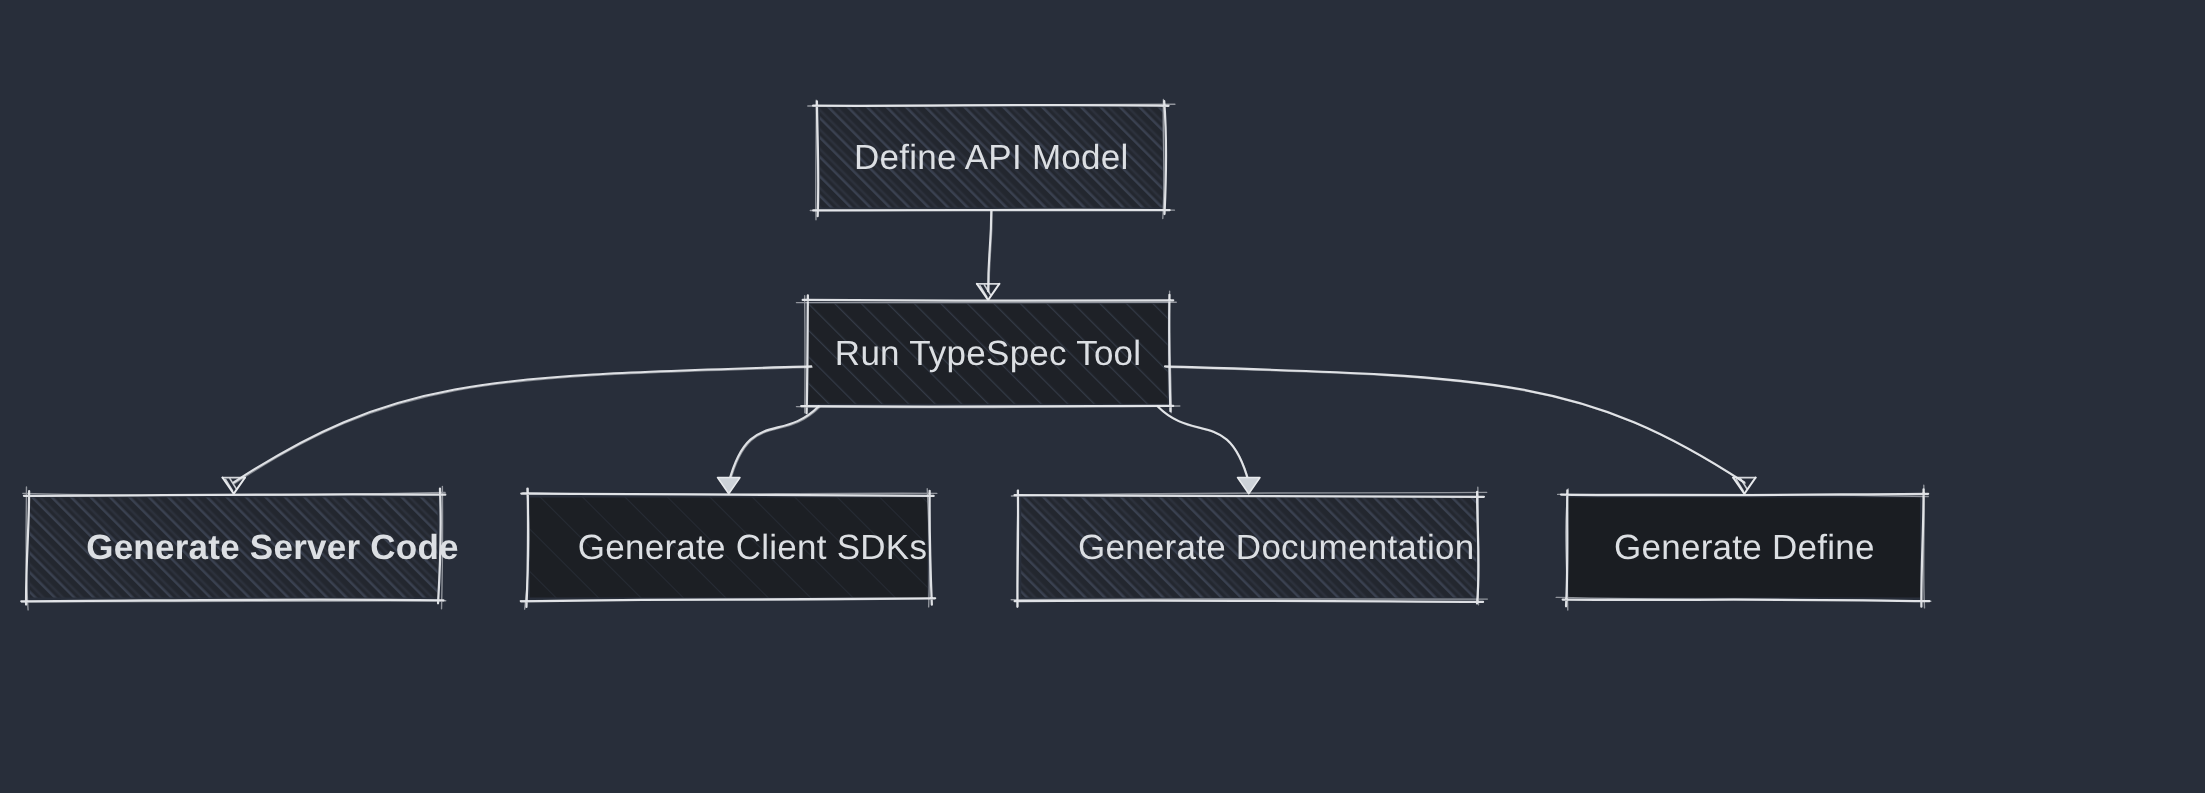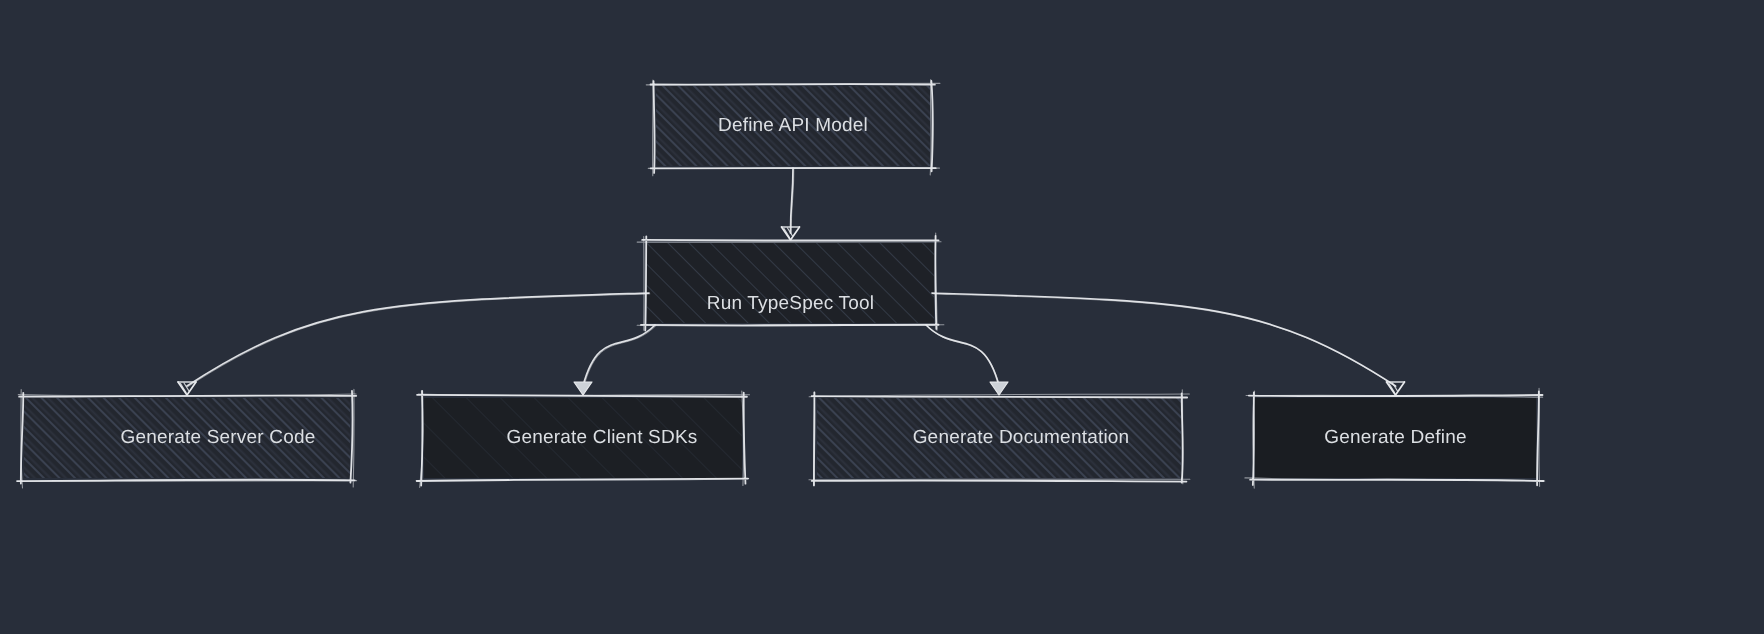--- a/index.html
+++ b/index.html
@@ -9,21 +9,21 @@
     background:#282e3a;
     font-family:"Liberation Sans","DejaVu Sans",sans-serif;
     overflow:hidden;
   }
   #stage{position:relative;width:1764px;height:634px;background:#282e3a;}
   #stage svg.layer{position:absolute;left:0;top:0;width:1764px;height:634px;overflow:visible;}
   .node-label{
     position:absolute;
     display:flex;align-items:center;justify-content:center;
     color:#dcdfe3;
-    font-size:19px;
+    font-size:28px;
     font-weight:400;
     letter-spacing:.2px;
     white-space:nowrap;
     pointer-events:none;
     text-rendering:geometricPrecision;
   }
 </style>
 </head>
 <body>
 
@@ -127,19 +127,19 @@
         </g>
         <g>
           <path d="M 1386.5 382 L 1395.5 395 L 1404.5 382" fill="none" stroke="#e8eaed" stroke-width="1.7" stroke-linejoin="round" stroke-linecap="round"></path>
           <path d="M 1386.5 382 L 1404.5 382" fill="none" stroke="#e8eaed" stroke-width="1.4" stroke-linecap="round" opacity="0.9"></path>
           <path d="M 1389 383.5 L 1394.5 392.5 M 1392.5 383 L 1397.5 391" fill="none" stroke="#e8eaed" stroke-width="1.2" stroke-linecap="round" opacity="0.85"></path>
         </g>
       </g>
   </svg>
 
   <div class="node-label" style="left: 654px; top: 84px; width: 278px; height: 84px;">Define API Model</div>
-  <div class="node-label" style="left: 645px; top: 241px; width: 291px; height: 84px; margin-top: 21px;">Run TypeSpec Tool</div>
-  <div class="node-label" style="left: 22px; top: 396px; width: 392px; height: 84px;">Generate Server Code</div>
+  <div class="node-label" style="left: 645px; top: 241px; width: 291px; height: 84px;">Run TypeSpec Tool</div>
+  <div class="node-label" style="left: 22px; top: 396px; width: 392px; height: 84px; font-weight: bold;">Generate Server Code</div>
   <div class="node-label" style="left: 422px; top: 396px; width: 360px; height: 84px;">Generate Client SDKs</div>
   <div class="node-label" style="left: 815px; top: 396px; width: 412px; height: 84px;">Generate Documentation</div>
   <div class="node-label" style="left: 1253px; top: 396px; width: 285px; height: 84px;">Generate Define</div>
 
 </div>
 
 </body></html>

